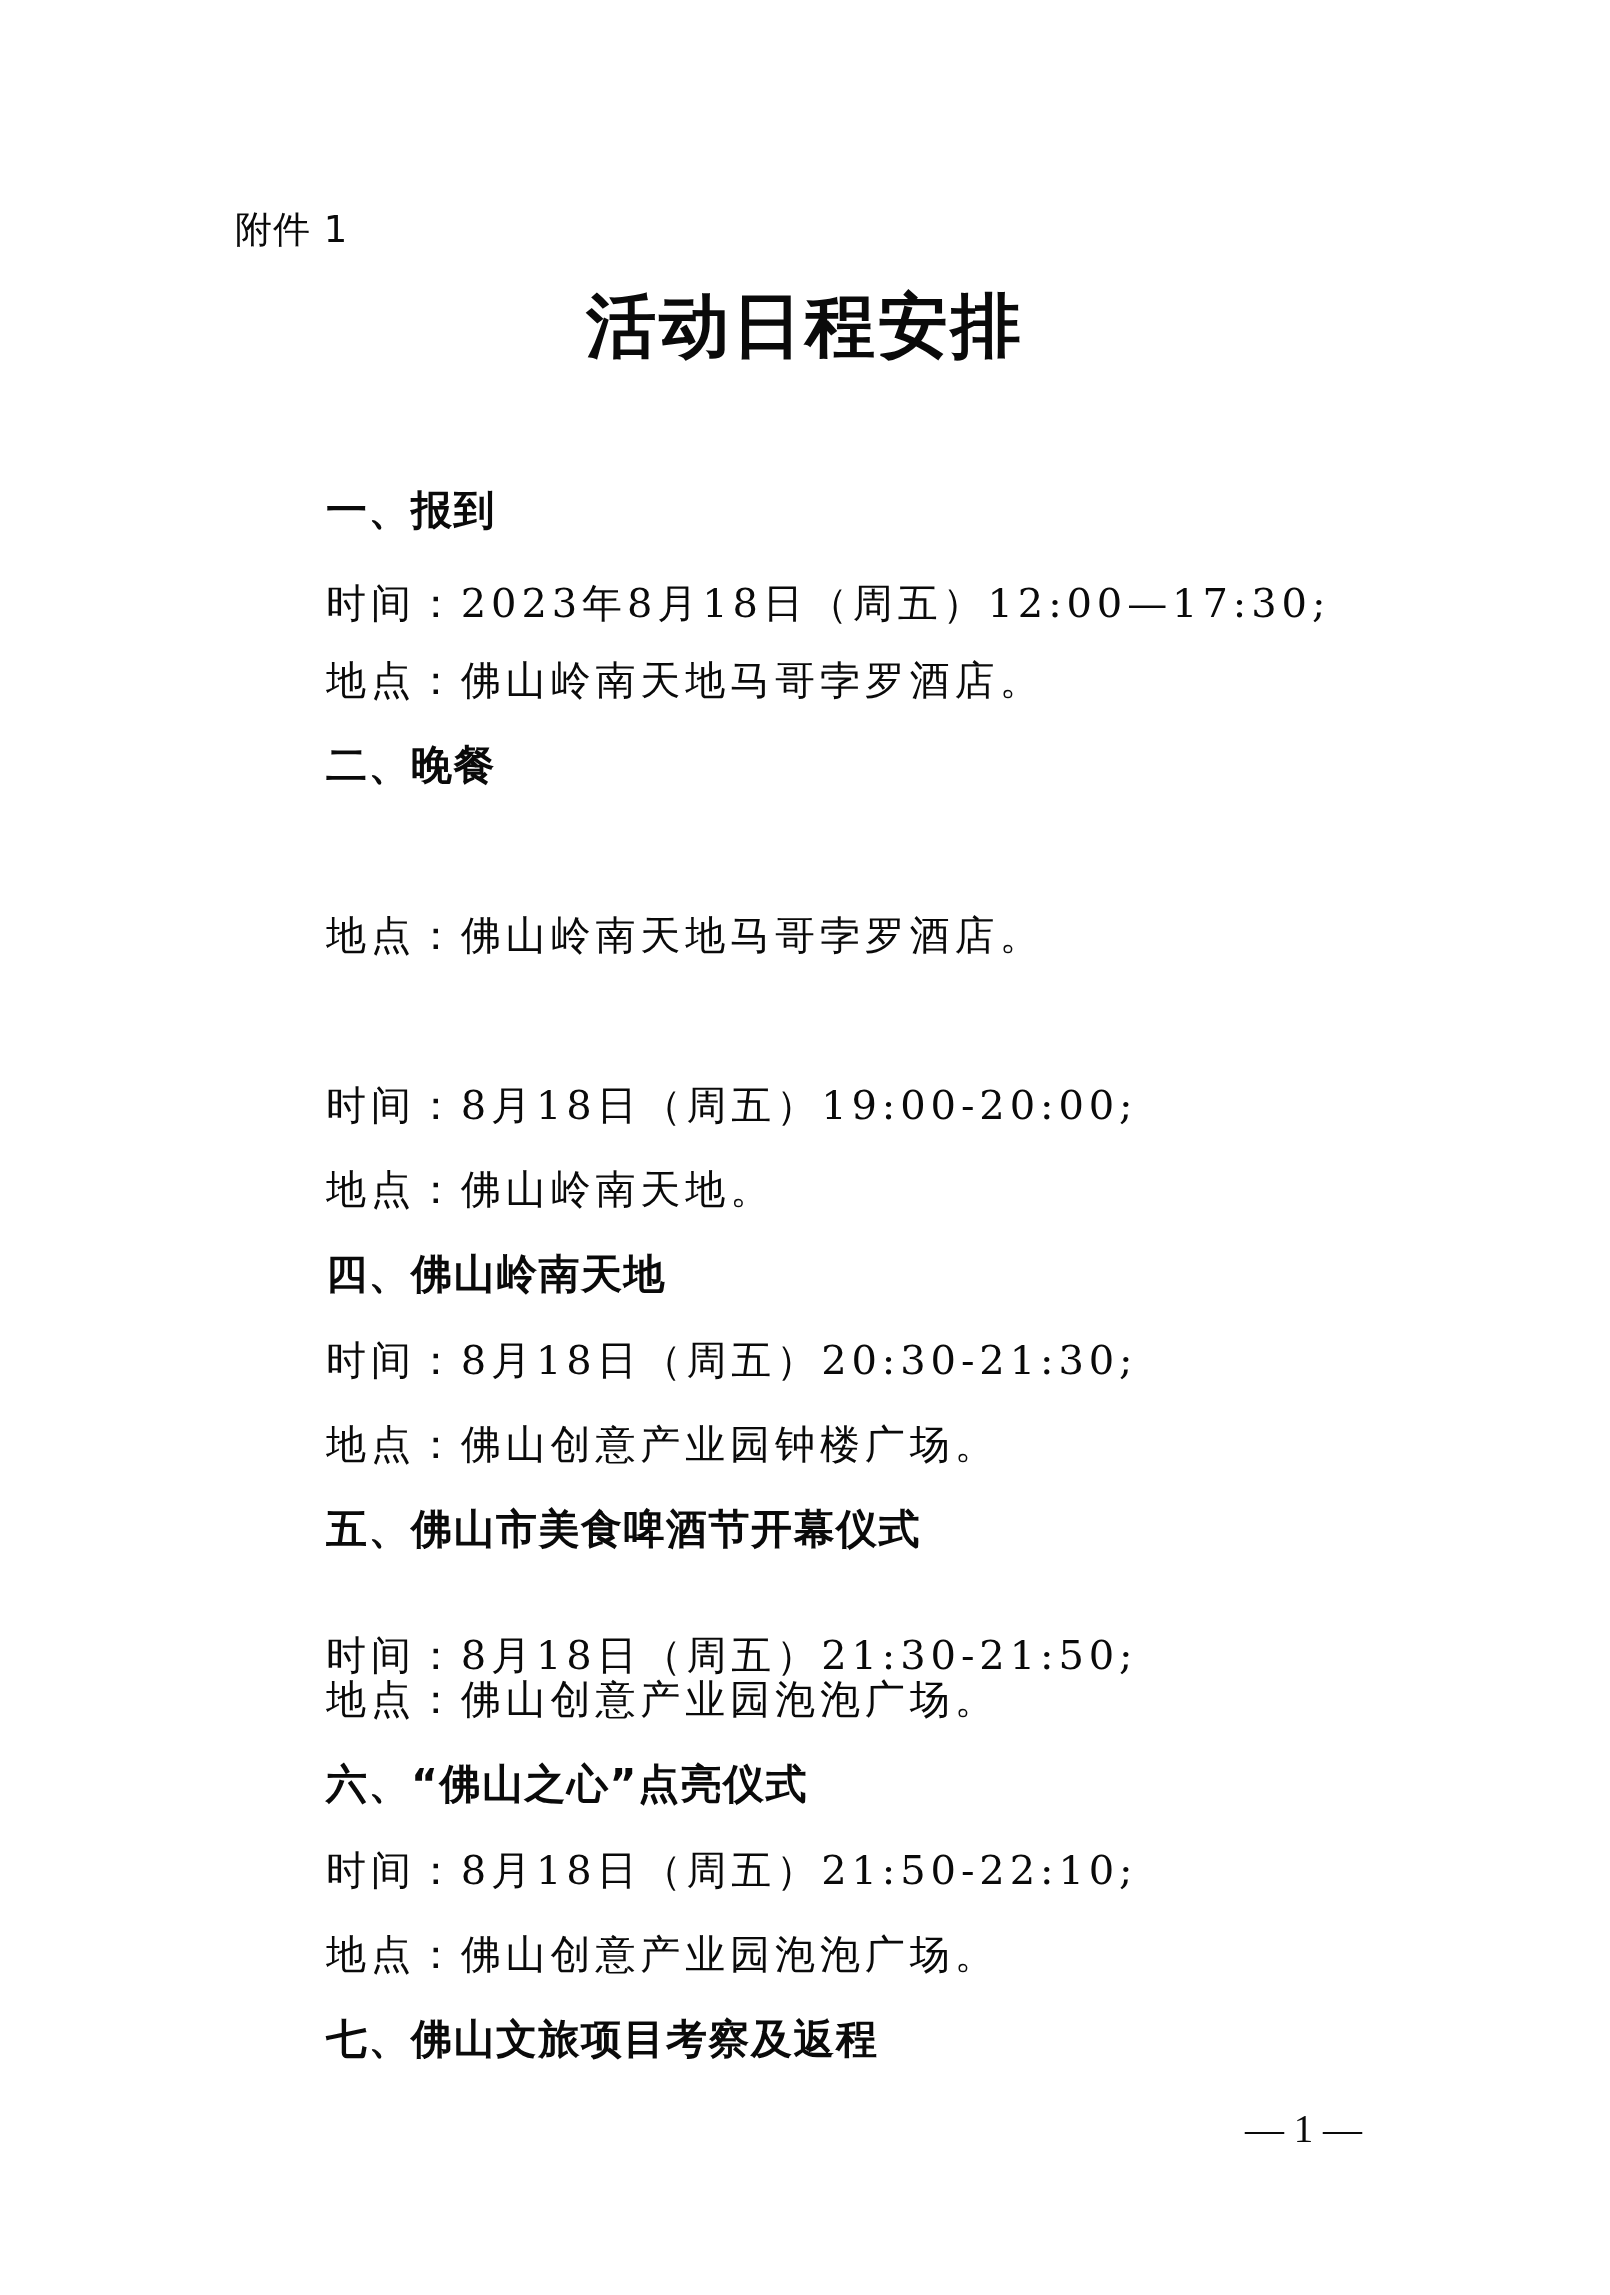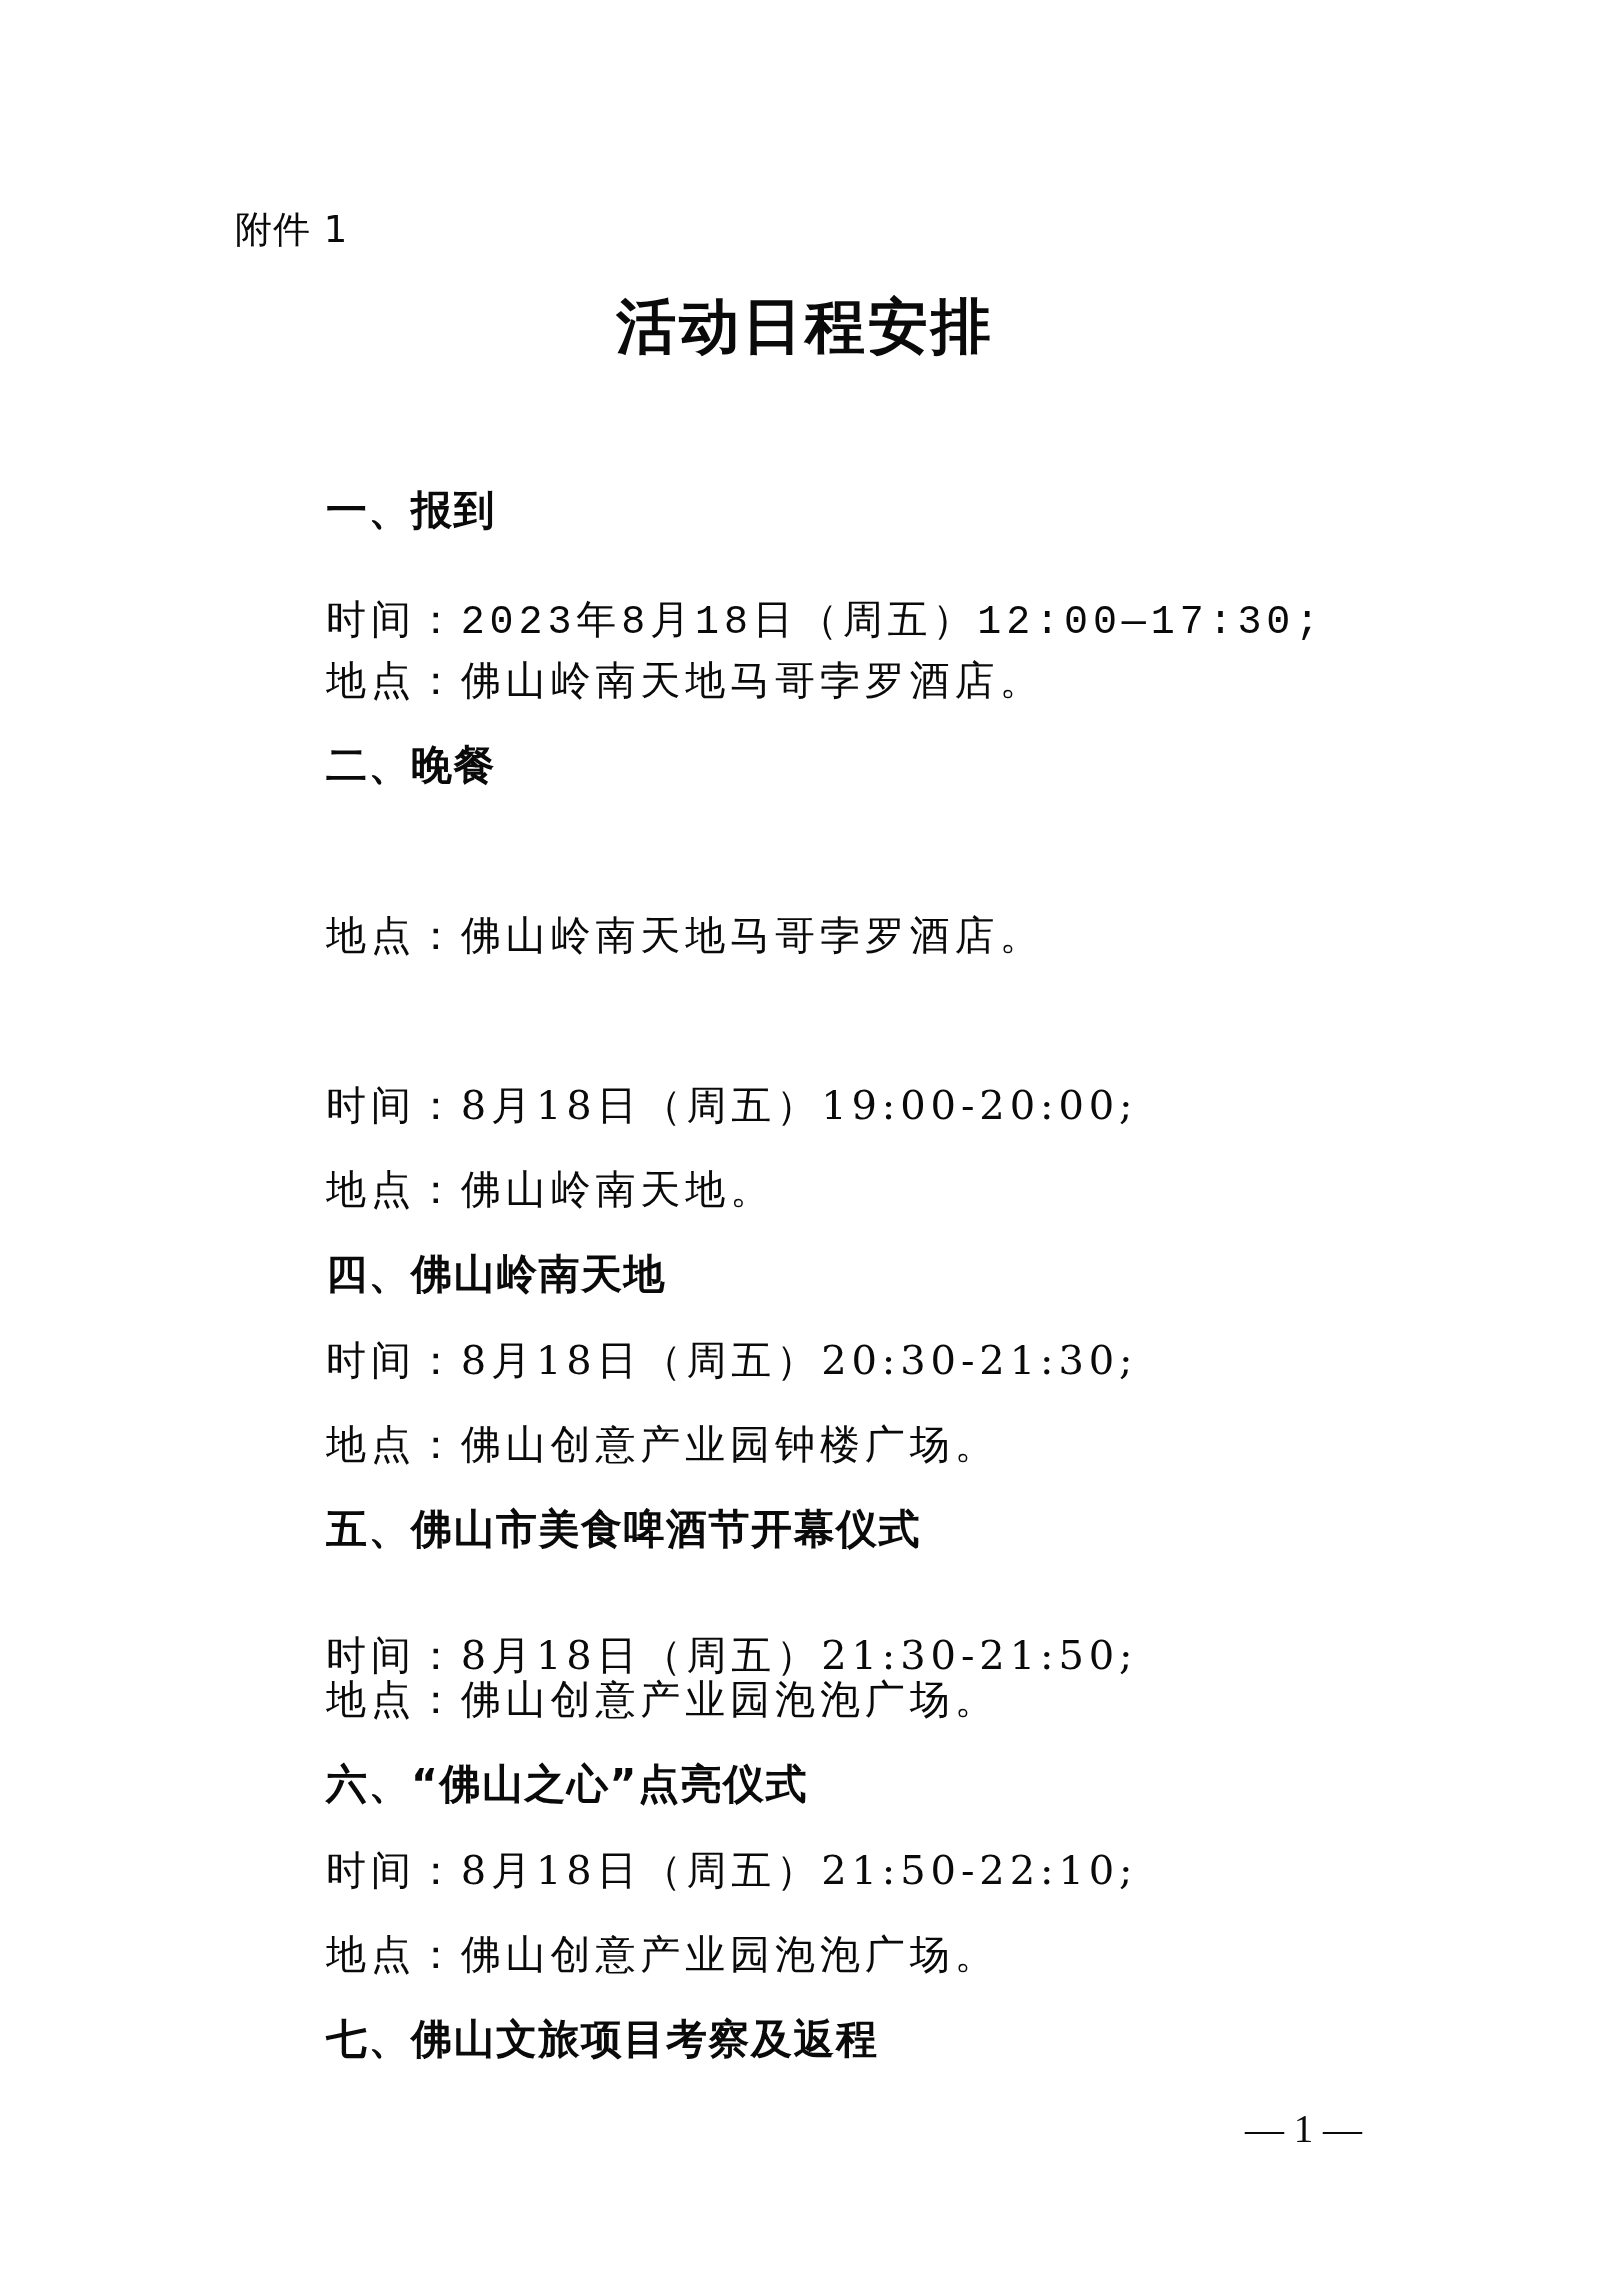--- a/index.html
+++ b/index.html
@@ -32,21 +32,21 @@
       white-space: nowrap;
     }
     .doc-title {
       position: absolute;
       left: 0;
       width: 1610px;
       top: 289px;
       text-align: center;
       font-family: "DejaVu Serif", "Liberation Serif", serif;
       font-weight: bold;
-      font-size: 60px;
+      font-size: 70px;
       line-height: 74px;
       letter-spacing: 2.9px;
       white-space: nowrap;
     }
     .line {
       position: absolute;
       left: 326px;
       white-space: nowrap;
       line-height: 54px;
     }
@@ -76,21 +76,21 @@
 </head>
 <body>
 
 <div class="page">
 
   <div class="attachment-label">附件 1</div>
 
   <div class="doc-title">活动日程安排</div>
 
   <div class="line heading" style="top:483px;">一、报到</div>
-  <div class="line detail" style="top:596px;font-family:Liberation Mono, monospace;">时间：2023年8月18日（周五）12:00—17:30;</div>
+  <div class="line detail" style="top:576px;">时间：2023年8月18日（周五）12:00—17:30;</div>
   <div class="line detail" style="top:653px;">地点：佛山岭南天地马哥孛罗酒店。</div>
 
   <div class="line heading" style="top:738px;">二、晚餐</div>
   <div class="line detail" style="top:908px;">地点：佛山岭南天地马哥孛罗酒店。</div>
 
   <div class="line detail" style="top:1078px;">时间：8月18日（周五）19:00-20:00;</div>
   <div class="line detail" style="top:1162px;">地点：佛山岭南天地。</div>
 
   <div class="line heading" style="top:1247px;">四、佛山岭南天地</div>
   <div class="line detail" style="top:1333px;">时间：8月18日（周五）20:30-21:30;</div>

